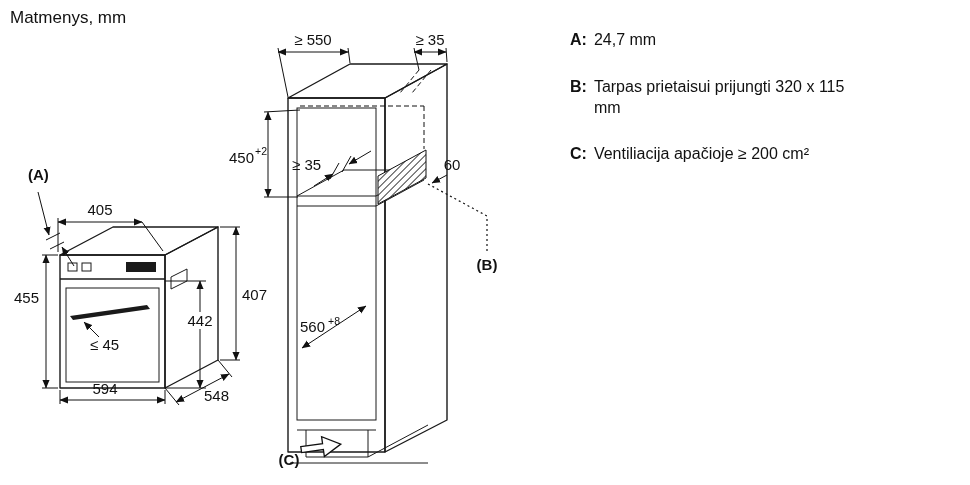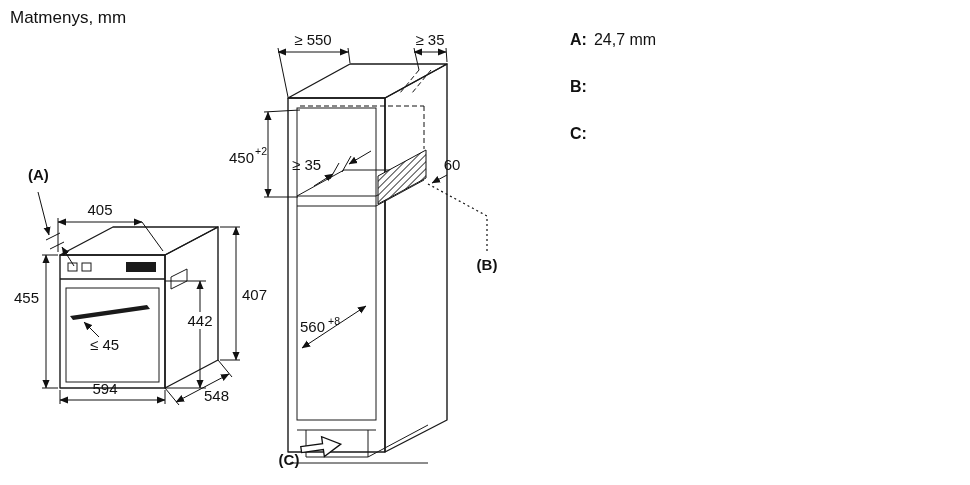--- a/index.html
+++ b/index.html
@@ -160,19 +160,21 @@
     </g>
   </svg>
 
   <div class="legend">
     <div class="legend-item">
       <span class="legend-key">A:</span>
       <span class="legend-text">24,7 mm</span>
     </div>
     <div class="legend-item">
       <span class="legend-key">B:</span>
+      <span class="legend-text">Tarpas prietaisui prijungti 320 x 115 mm</span>
     </div>
     <div class="legend-item">
       <span class="legend-key">C:</span>
+      <span class="legend-text">Ventiliacija apačioje ≥ 200 cm²</span>
     </div>
   </div>
 
 </div>
 
 </body></html>

